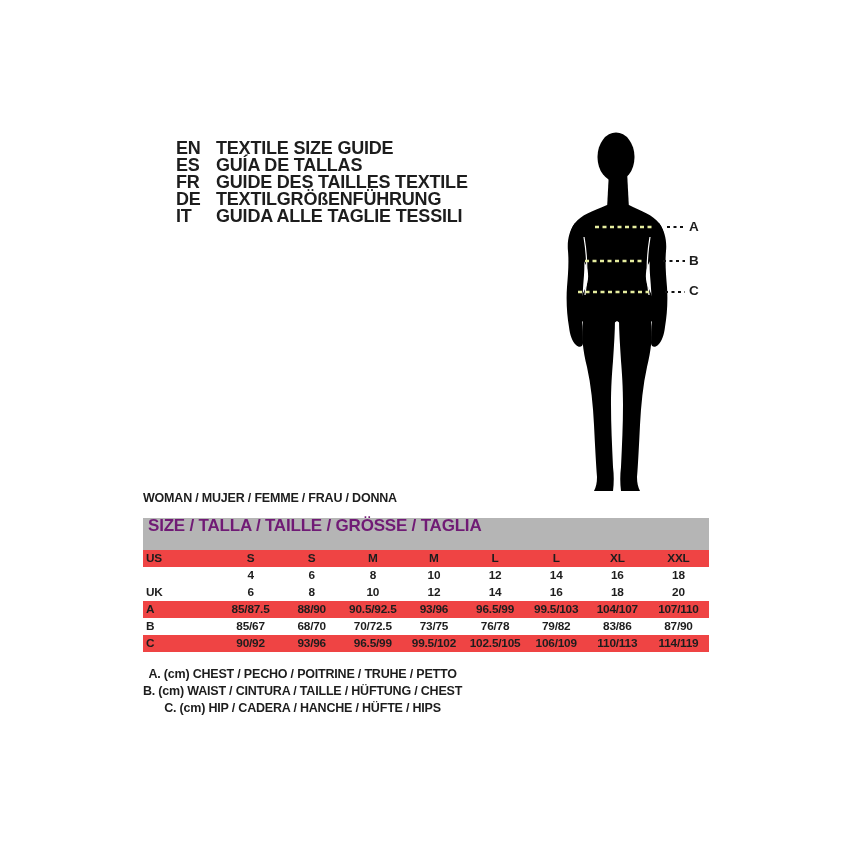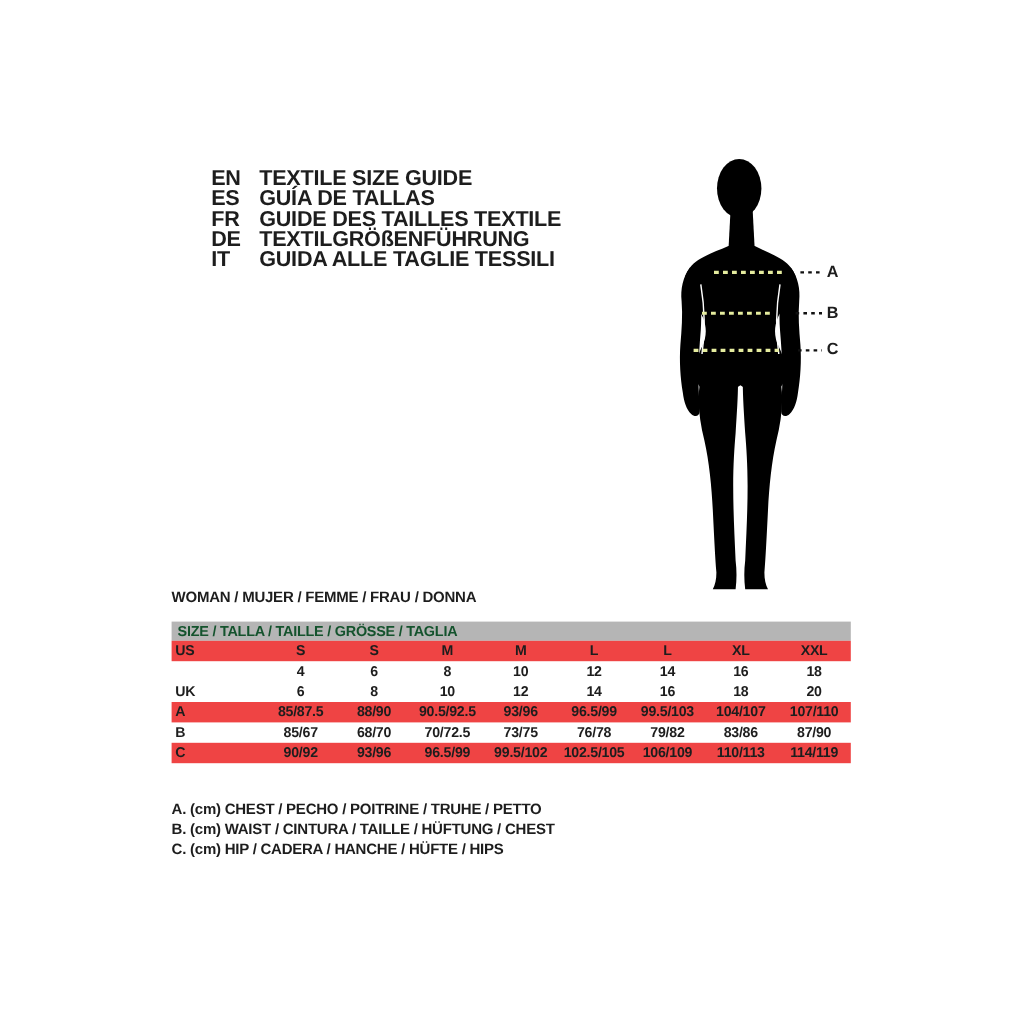--- a/index.html
+++ b/index.html
@@ -21,30 +21,30 @@
   .measure-label{position:absolute;font-size:13.5px;font-weight:600;line-height:16px;letter-spacing:0;}
   .measure-label.a{left:689px;top:219px;}
   .measure-label.b{left:689px;top:253px;}
   .measure-label.c{left:689px;top:283px;}
 
   
   .gender-heading{left:143px;top:491px;font-size:12.5px;font-weight:700;letter-spacing:-0.2px;white-space:nowrap;}
 
   
   .size-table{left:143px;top:518px;width:566px;}
-  .st-header{height:16px;line-height:16px;background:#b5b5b5;color:#14532d;
-    font-size:12px;font-weight:700;letter-spacing:-0.2px;padding-left:5px;box-sizing:border-box;}
+  .st-header{height:32px;line-height:16px;background:#b5b5b5;color:#701a75;
+    font-size:17px;font-weight:700;letter-spacing:-0.2px;padding-left:5px;box-sizing:border-box;}
   .st-row{display:flex;height:17px;line-height:17px;font-size:11.8px;font-weight:700;letter-spacing:-0.2px;}
   .st-row.shaded{background:#ef4444;}
   .st-label{width:77px;padding-left:3px;box-sizing:border-box;text-align:left;}
   .st-cell{flex:1;text-align:center;}
 
   
   .legend-block{left:143px;top:666px;}
-  .legend-line{line-height:17px;font-size:12.5px;font-weight:700;letter-spacing:-0.2px;white-space:nowrap;}
+  .legend-line{line-height:17px;font-size:12.5px;font-weight:700;letter-spacing:-0.2px;white-space:nowrap;text-align:center;}
 </style>
 </head>
 <body>
 
 <div class="abs lang-block">
   <div class="lang-row">
     <span class="lang-code">EN</span>
     <span class="lang-label">TEXTILE SIZE GUIDE</span>
   </div>
   <div class="lang-row">

